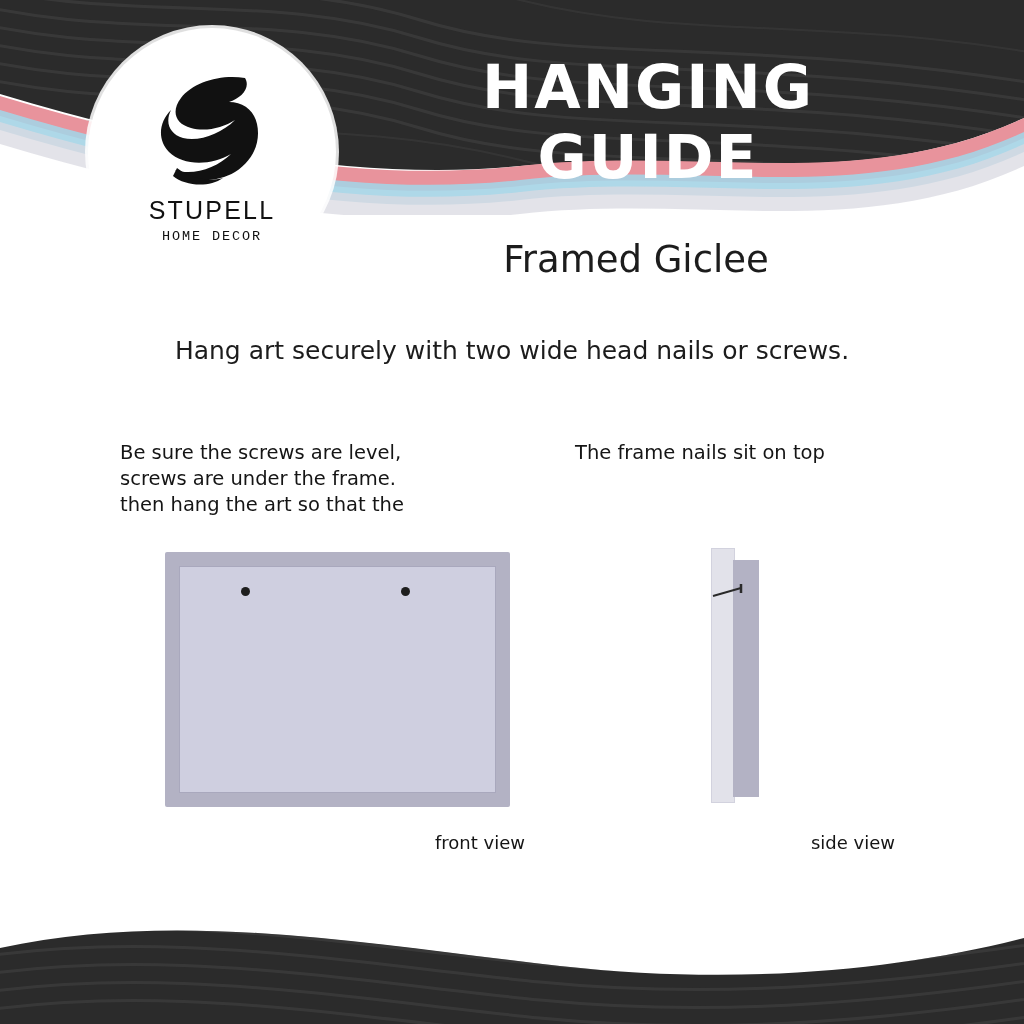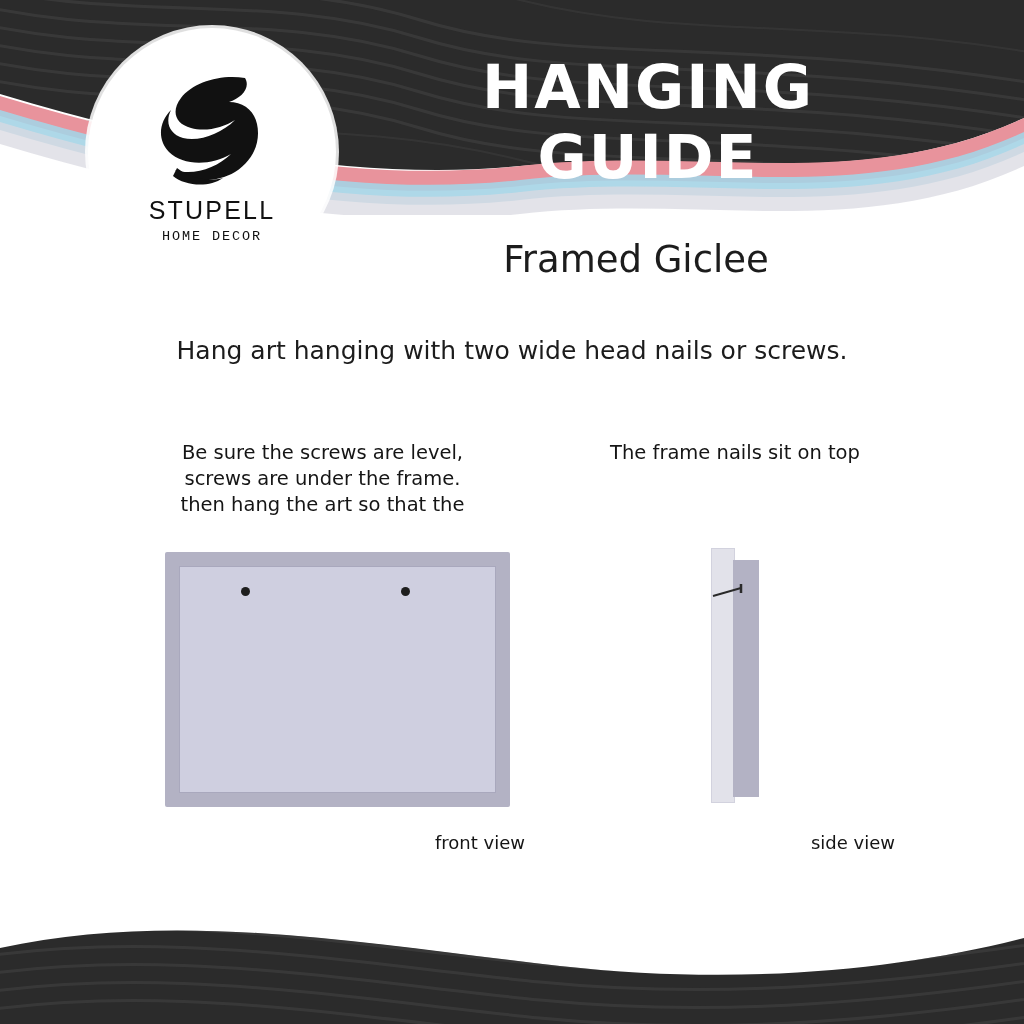--- a/index.html
+++ b/index.html
@@ -123,21 +123,21 @@
   }
 
   
   .panel {
     position: absolute;
   }
   .panel-front { left: 120px; top: 440px; width: 405px; }
   .panel-side  { left: 575px; top: 440px; width: 320px; }
 
   .panel-caption-top {
-    text-align: center;
+    text-align: left;
     font-size: 19.5px;
     line-height: 26px;
     color: #151515;
     font-family: "DejaVu Sans", sans-serif;
   }
 
   .panel-caption-bottom {
     text-align: right;
     font-size: 18px;
     color: #151515;
@@ -268,21 +268,21 @@
     <svg class="logo-mark" viewBox="0 0 126 116" xmlns="http://www.w3.org/2000/svg">
       <path d="M96,6 C72,2 44,10 32,26 C22,39 26,52 42,56 C56,60 74,56 86,48 C72,62 50,70 34,66 C20,62 16,50 22,38 C10,50 8,68 20,80 C34,94 62,94 82,82 C68,96 44,104 26,98 C38,110 66,112 86,100 C104,89 112,70 108,52 C105,38 94,30 80,30 C92,26 102,16 96,6 Z" fill="#111111"></path>
       <path d="M28,96 C40,106 58,110 74,106 C60,116 36,114 24,104 Z" fill="#111111"></path>
     </svg>
     <div class="logo-name">STUPELL</div>
     <div class="logo-sub">HOME DECOR</div>
   </div>
 
   <div class="guide-title">HANGING GUIDE</div>
   <div class="product-type">Framed Giclee</div>
-  <div class="lead-instruction">Hang art hanging with two wide head nails or screws.</div>
+  <div class="lead-instruction">Hang art securely with two wide head nails or screws.</div>
 
   <div class="panel panel-front">
     <div class="panel-caption-top">
       <div>Be sure the screws are level,</div>
       <div>screws are under the frame.</div>
       <div>then hang the art so that the</div>
     </div>
 
     <div class="front-frame">
       <div class="front-frame-inner"></div>

